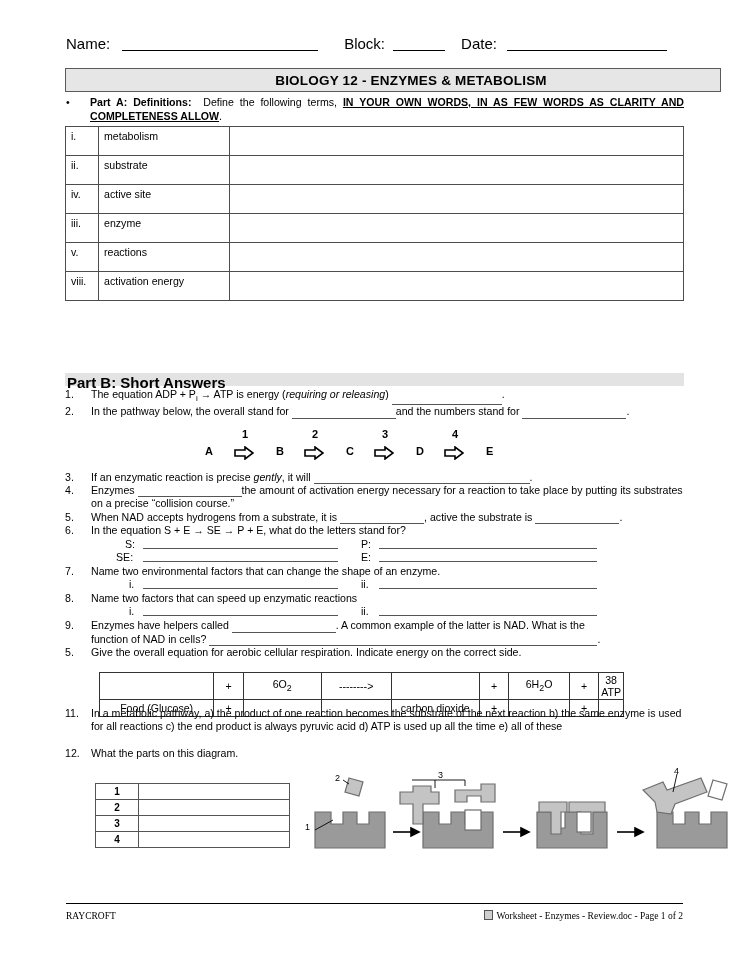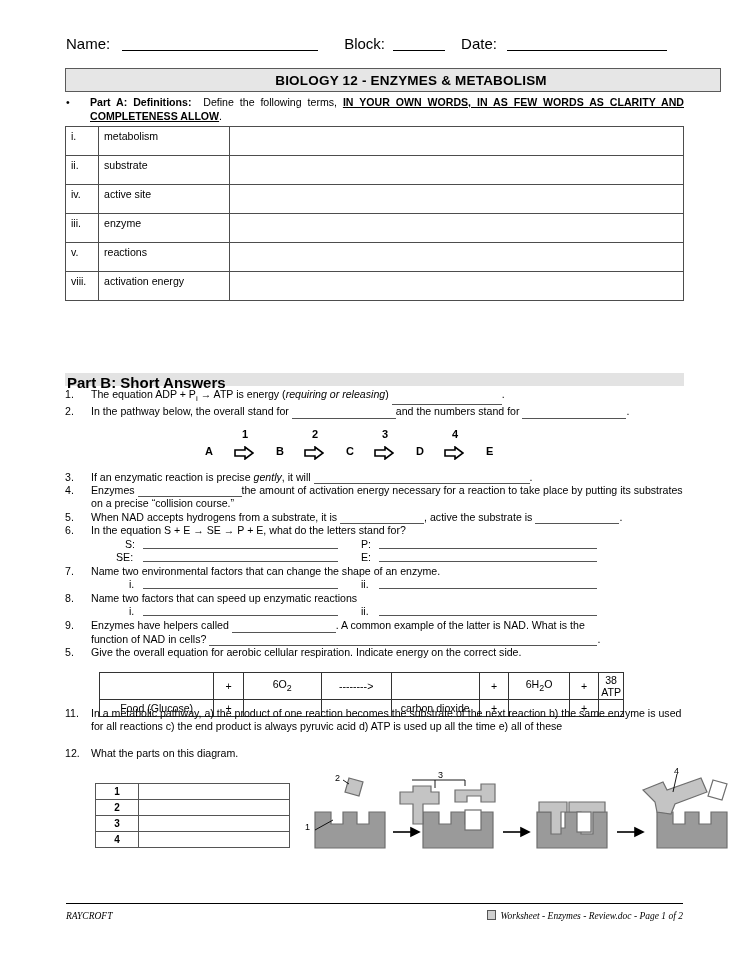--- a/index.html
+++ b/index.html
@@ -91,21 +91,21 @@
   table.lbl4 td.n4 { width:40px; font-weight:bold; }
 
   
   .diagram { position:absolute; left:305px; top:768px; width:440px; height:85px; }
 
   
   .foot-rule { position:absolute; left:66px; top:903px; width:617px; border-top:1.6px solid #000; }
   .foot {
     position:absolute; left:66px; top:910px; width:617px;
     font-family:"Liberation Serif", serif; font-size:9.5px;
-    display:flex; justify-content:space-between; align-items:center;font-style:italic;
+    display:flex; justify-content:space-between; align-items:center;
   }
   .foot .ic {
     display:inline-block; width:7px; height:8px; border:1px solid #555;
     background:#cfcfcf; margin-right:4px; vertical-align:-1px;
   }
 </style>
 </head>
 <body>
 
 <div class="page">

